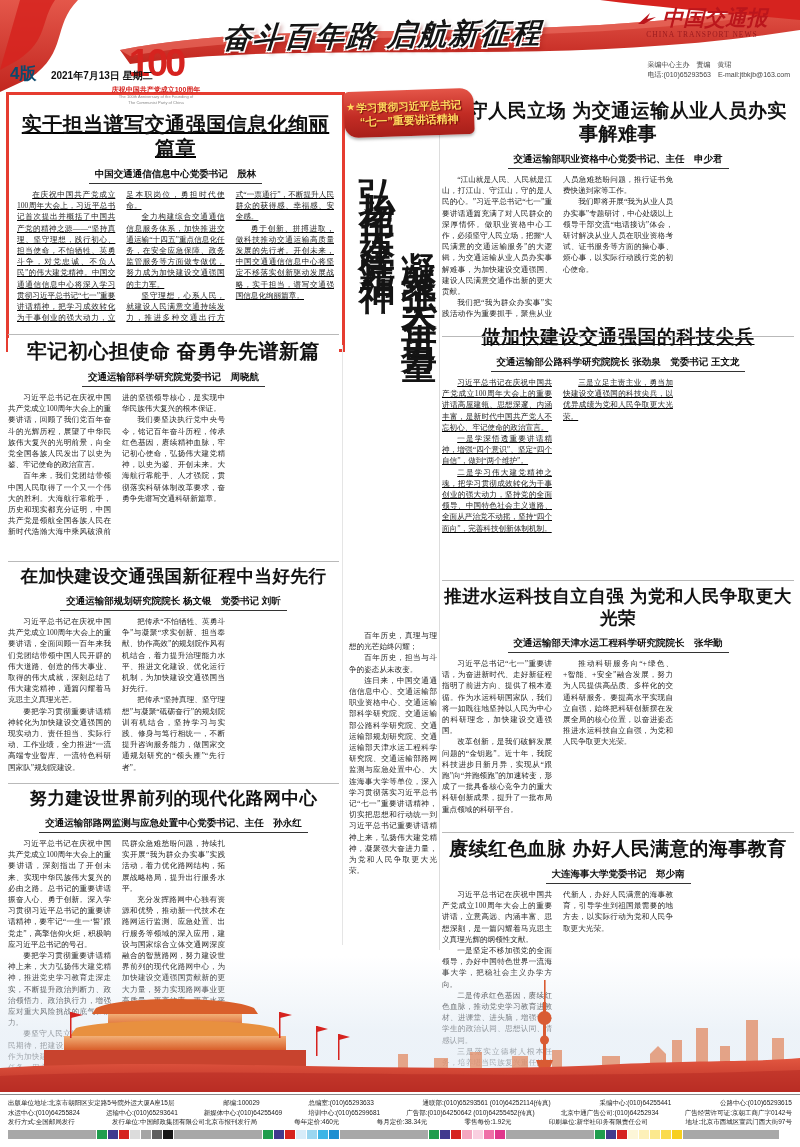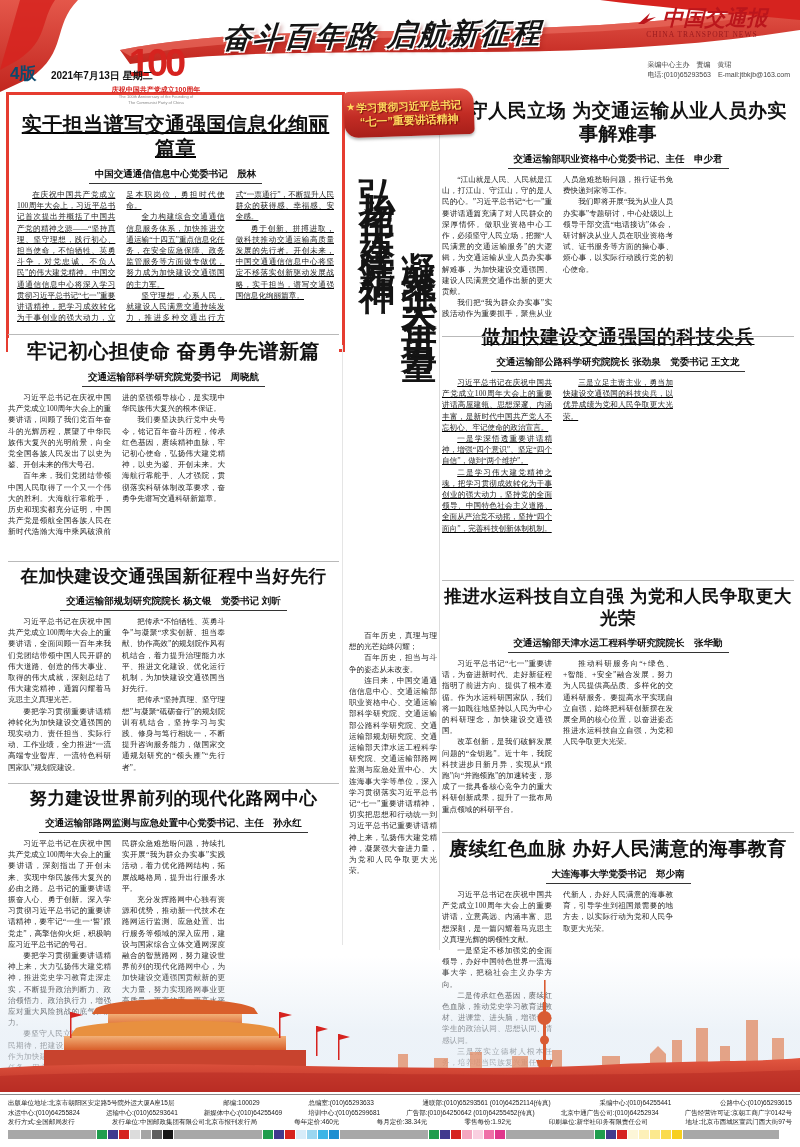--- a/index.html
+++ b/index.html
@@ -162,21 +162,21 @@
         <p>“江山就是人民、人民就是江山，打江山、守江山，守的是人民的心。”习近平总书记“七一”重要讲话通篇充满了对人民群众的深厚情怀。做职业资格中心工作，必须坚守人民立场，把握“人民满意的交通运输服务”的大逻辑，为交通运输从业人员办实事解难事，为加快建设交通强国、建设人民满意交通作出新的更大贡献。</p>
         <p>我们把“我为群众办实事”实践活动作为重要抓手，聚焦从业人员急难愁盼问题，推行证书免费快递到家等工作。</p>
         <p>我们即将开展“我为从业人员办实事”专题研讨，中心处级以上领导干部交流“电话接访”体会，研讨解决从业人员在职业资格考试、证书服务等方面的操心事、烦心事，以实际行动践行党的初心使命。</p>
       </div>
   </section>
 
   <section class="article a2">
     <h2 class="hl20">牢记初心担使命  奋勇争先谱新篇</h2>
     <div class="byline"><span>交通运输部科学研究院党委书记　周晓航</span></div>
     <div class="abody">
-        <p>习近平总书记在庆祝中国共产党成立100周年大会上的重要讲话，回顾了我们党百年奋斗的光辉历程，展望了中华民族伟大复兴的光明前景，向全党全国各族人民发出了以史为鉴、开创未来的伟大号召。</p>
+        <p>习近平总书记在庆祝中国共产党成立100周年大会上的重要讲话，回顾了我们党百年奋斗的光辉历程，展望了中华民族伟大复兴的光明前景，向全党全国各族人民发出了以史为鉴、牢记使命的政治宣言。</p>
         <p>百年来，我们党团结带领中国人民取得了一个又一个伟大的胜利。大海航行靠舵手，历史和现实都充分证明，中国共产党是领航全国各族人民在新时代浩瀚大海中乘风破浪前进的坚强领导核心，是实现中华民族伟大复兴的根本保证。</p>
         <p>我们要坚决执行党中央号令，铭记百年奋斗历程，传承红色基因，赓续精神血脉，牢记初心使命，弘扬伟大建党精神，以史为鉴、开创未来。大海航行靠舵手、人才强院，贯彻落实科研体制改革要求，奋勇争先谱写交通科研新篇章。</p>
       </div>
   </section>
 
   <section class="article a3">
     <h2 class="hl19">做加快建设交通强国的科技尖兵</h2>
     <div class="byline"><span>交通运输部公路科学研究院院长 张劲泉　党委书记 王文龙</span></div>
     <div class="abody">
         <p>习近平总书记在庆祝中国共产党成立100周年大会上的重要讲话高屋建瓴、思想深邃、内涵丰富，是新时代中国共产党人不忘初心、牢记使命的政治宣言。</p>

